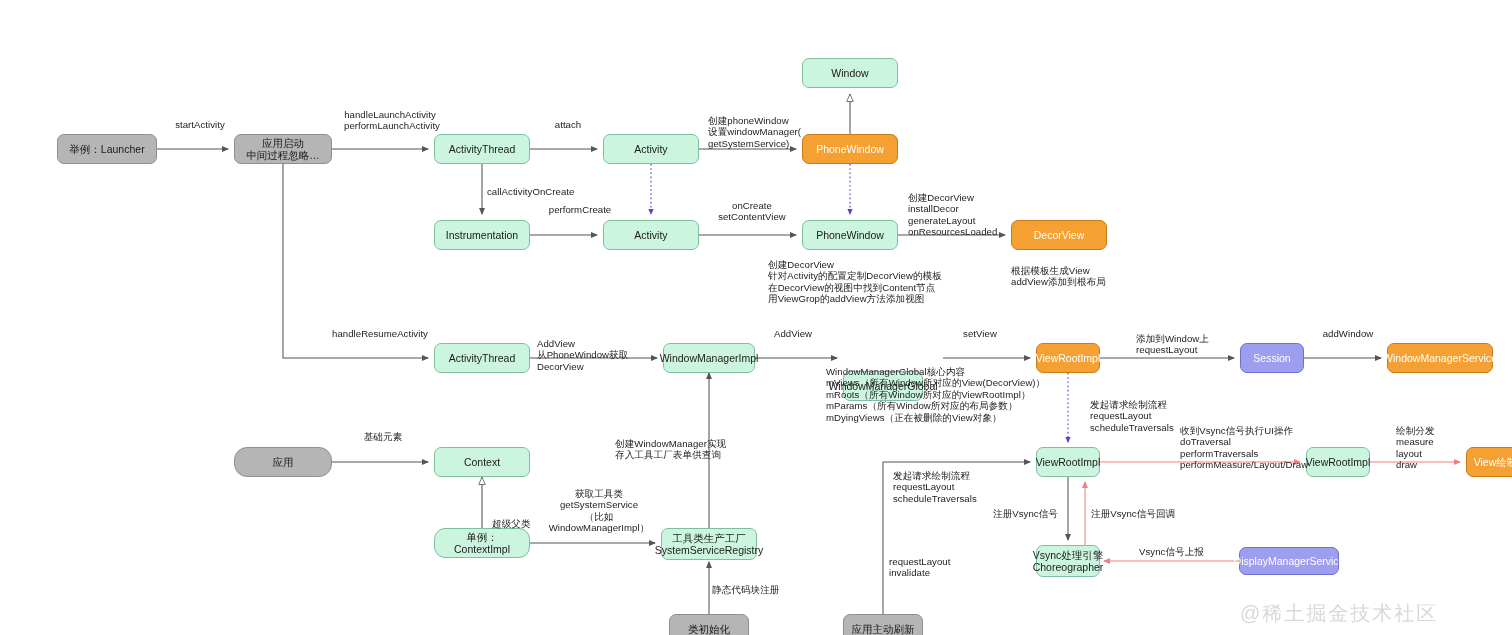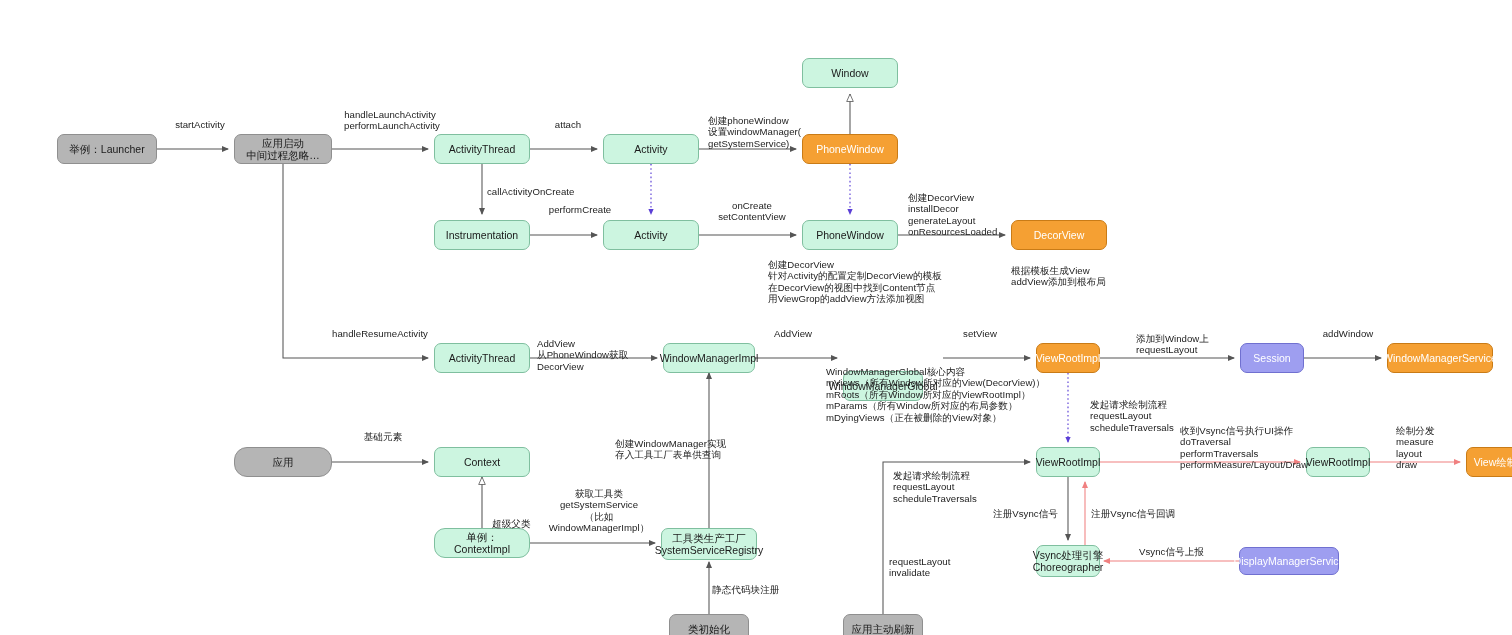--- a/index.html
+++ b/index.html
@@ -235,13 +235,14 @@
       <div class="elabel" style="left: 893px; top: 470px; width: 110px;">发起请求绘制流程
 requestLayout
 scheduleTraversals</div>
       <div class="elabel" style="left: 889px; top: 556px; width: 80px;">requestLayout
 invalidate</div>
       <div class="elabel" style="left: 993px; top: 508px; width: 76px;">注册Vsync信号</div>
       <div class="elabel" style="left: 1091px; top: 508px; width: 98px;">注册Vsync信号回调</div>
       <div class="elabel" style="left: 1139px; top: 546px; width: 84px;">Vsync信号上报</div>
     </div>
 
+  <div class="watermark" style="left:1240px; top:600px;">@稀土掘金技术社区</div>
 </div>
 
 </body></html>

